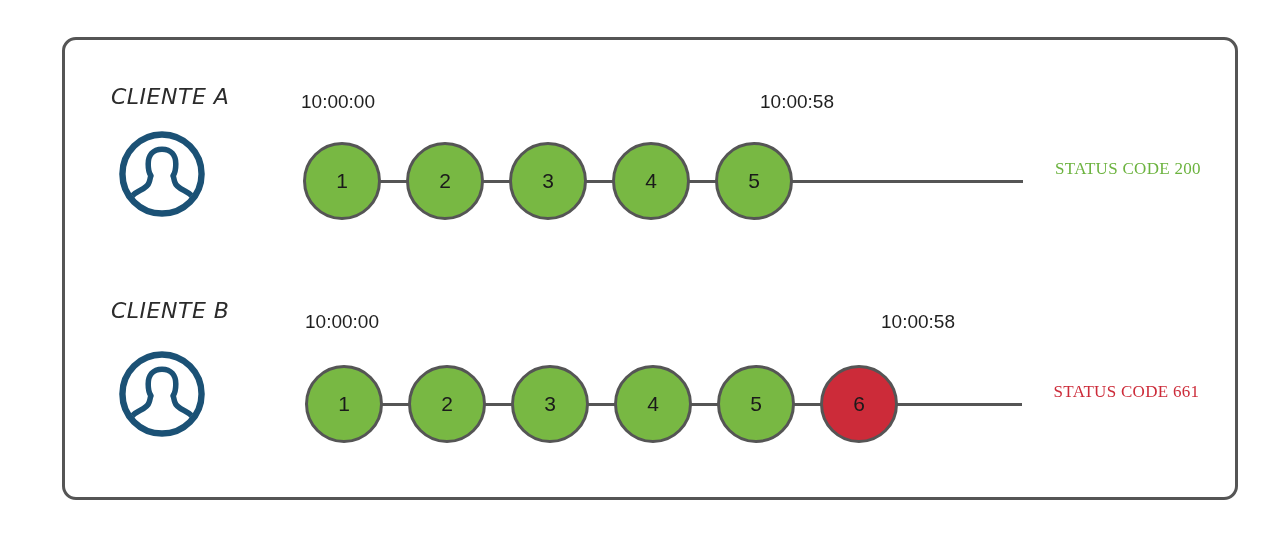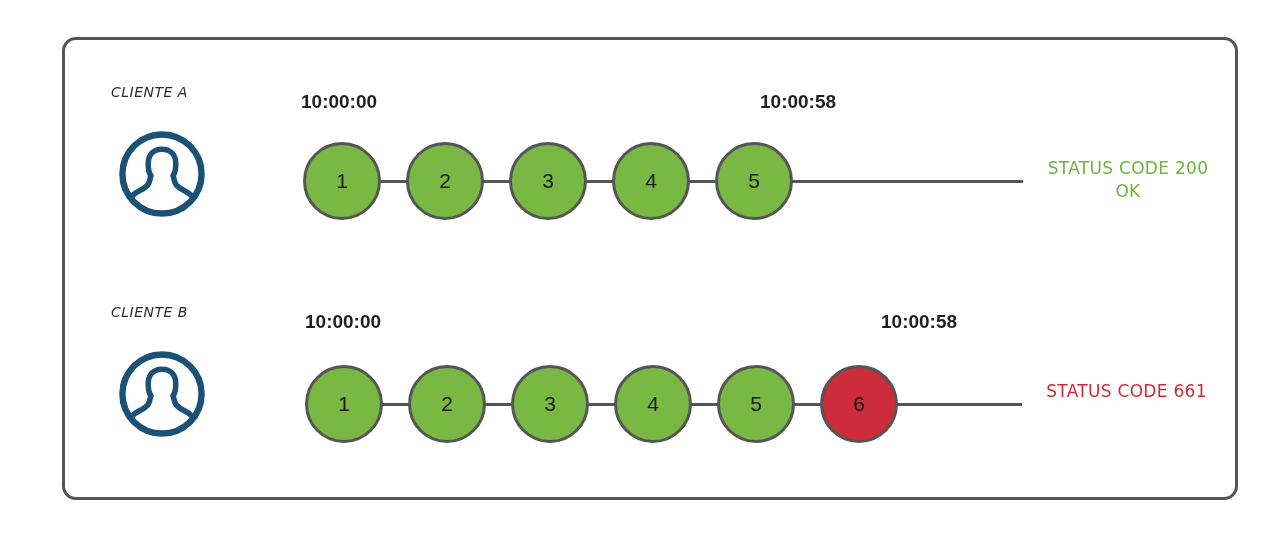--- a/index.html
+++ b/index.html
@@ -31,39 +31,39 @@
     position: absolute;
     left: 0;
     top: 0;
     width: 100%;
     height: 100%;
   }
 
   .client-label {
     position: absolute;
     font-family: "DejaVu Sans", sans-serif;
-    font-size: 14px;
+    font-size: 22px;
     font-style: italic;
     font-weight: 400;
     letter-spacing: 0.5px;
     color: #2b2b2b;
     white-space: nowrap;
   }
 
   .avatar-icon {
     position: absolute;
     width: 92px;
     height: 92px;
   }
 
   .timestamp {
     position: absolute;
     font-family: "Liberation Sans", sans-serif;
     font-size: 19px;
-    font-weight: bold;
+    font-weight: normal;
     color: #1f1f1f;
     white-space: nowrap;
   }
 
   .node {
     position: absolute;
     width: 78px;
     height: 78px;
     border-radius: 50%;
     border: 3px solid #555555;
@@ -88,21 +88,21 @@
 
   .status-text {
     position: absolute;
     font-family: "DejaVu Sans", sans-serif;
     font-size: 17px;
     line-height: 23px;
     text-align: center;
     white-space: nowrap;
     letter-spacing: 0.3px;
   }
-  .status-text .line1 { display: block; font-weight: 500; }
+  .status-text .line1 { display: block; font-weight: 500; font-family: Liberation Serif, serif; }
   .status-text .line2 { display: block; font-weight: 500; }
   .status-ok  { color: #6cb33f; }
   .status-err { color: #cc2b39; }
 </style>
 </head>
 <body>
 
 <div id="diagram-frame">
 
   <div class="client-row">
@@ -153,27 +153,26 @@
     </div>
     <div class="node green" style="left:547px; top:102px;">
       <span>4</span>
     </div>
     <div class="node green" style="left:650px; top:102px;">
       <span>5</span>
     </div>
 
     <div class="status-text status-ok" style="left:963px; top:117px; width:200px;">
       <span class="line1">STATUS CODE 200</span>
-      <span class="line2">OK</span>
     </div>
   </div>
 
   <div class="client-row">
 
-    <div class="client-label" style="left:46px; top:264px;">CLIENTE B</div>
+    <div class="client-label" style="left:46px; top:258px;">CLIENTE B</div>
 
     <div class="avatar-icon" style="left:51px; top:308px;">
       <svg viewBox="0 0 100 100" width="92" height="92" aria-hidden="true">
         <circle cx="50" cy="50" r="43" fill="none" stroke="#1b5175" stroke-width="7"></circle>
         <clipPath id="clipB">
             <circle cx="50" cy="50" r="40"></circle>
           </clipPath>
         <g clip-path="url(#clipB)" fill="none" stroke="#1b5175" stroke-width="6" stroke-linecap="round" stroke-linejoin="round">
           <path d="M50 23
                    c-10 0 -15 7 -15 16

